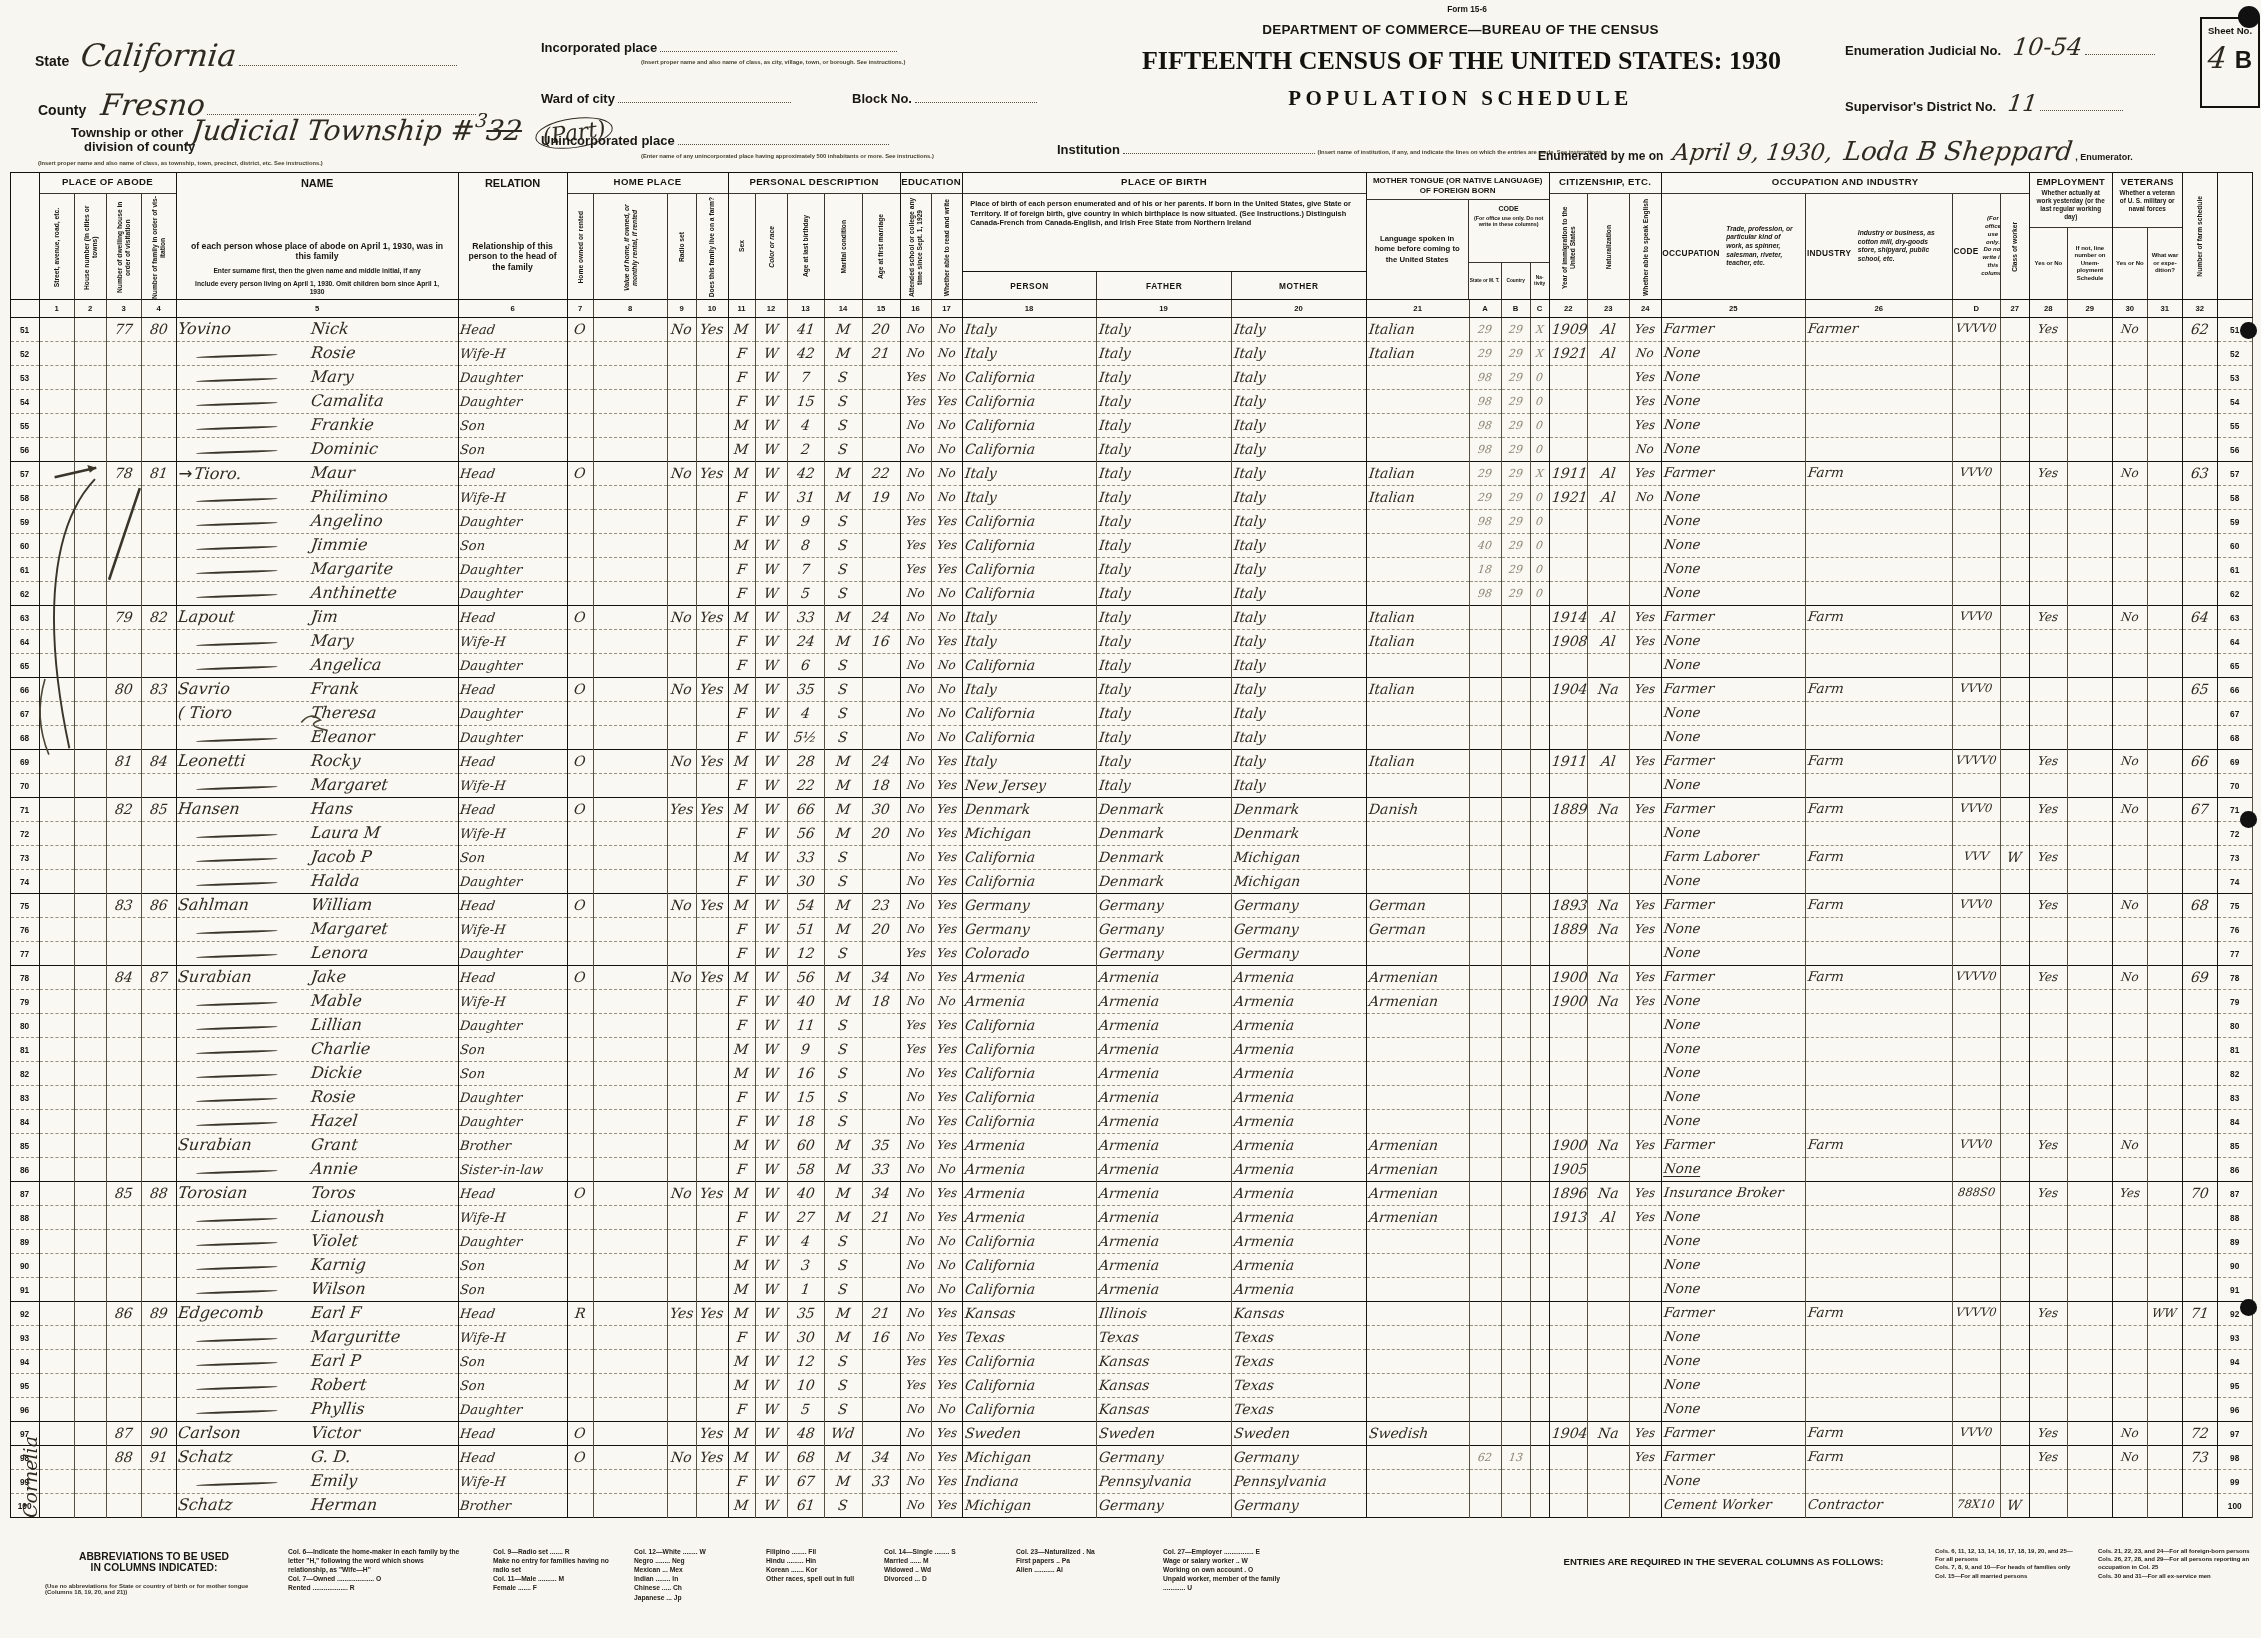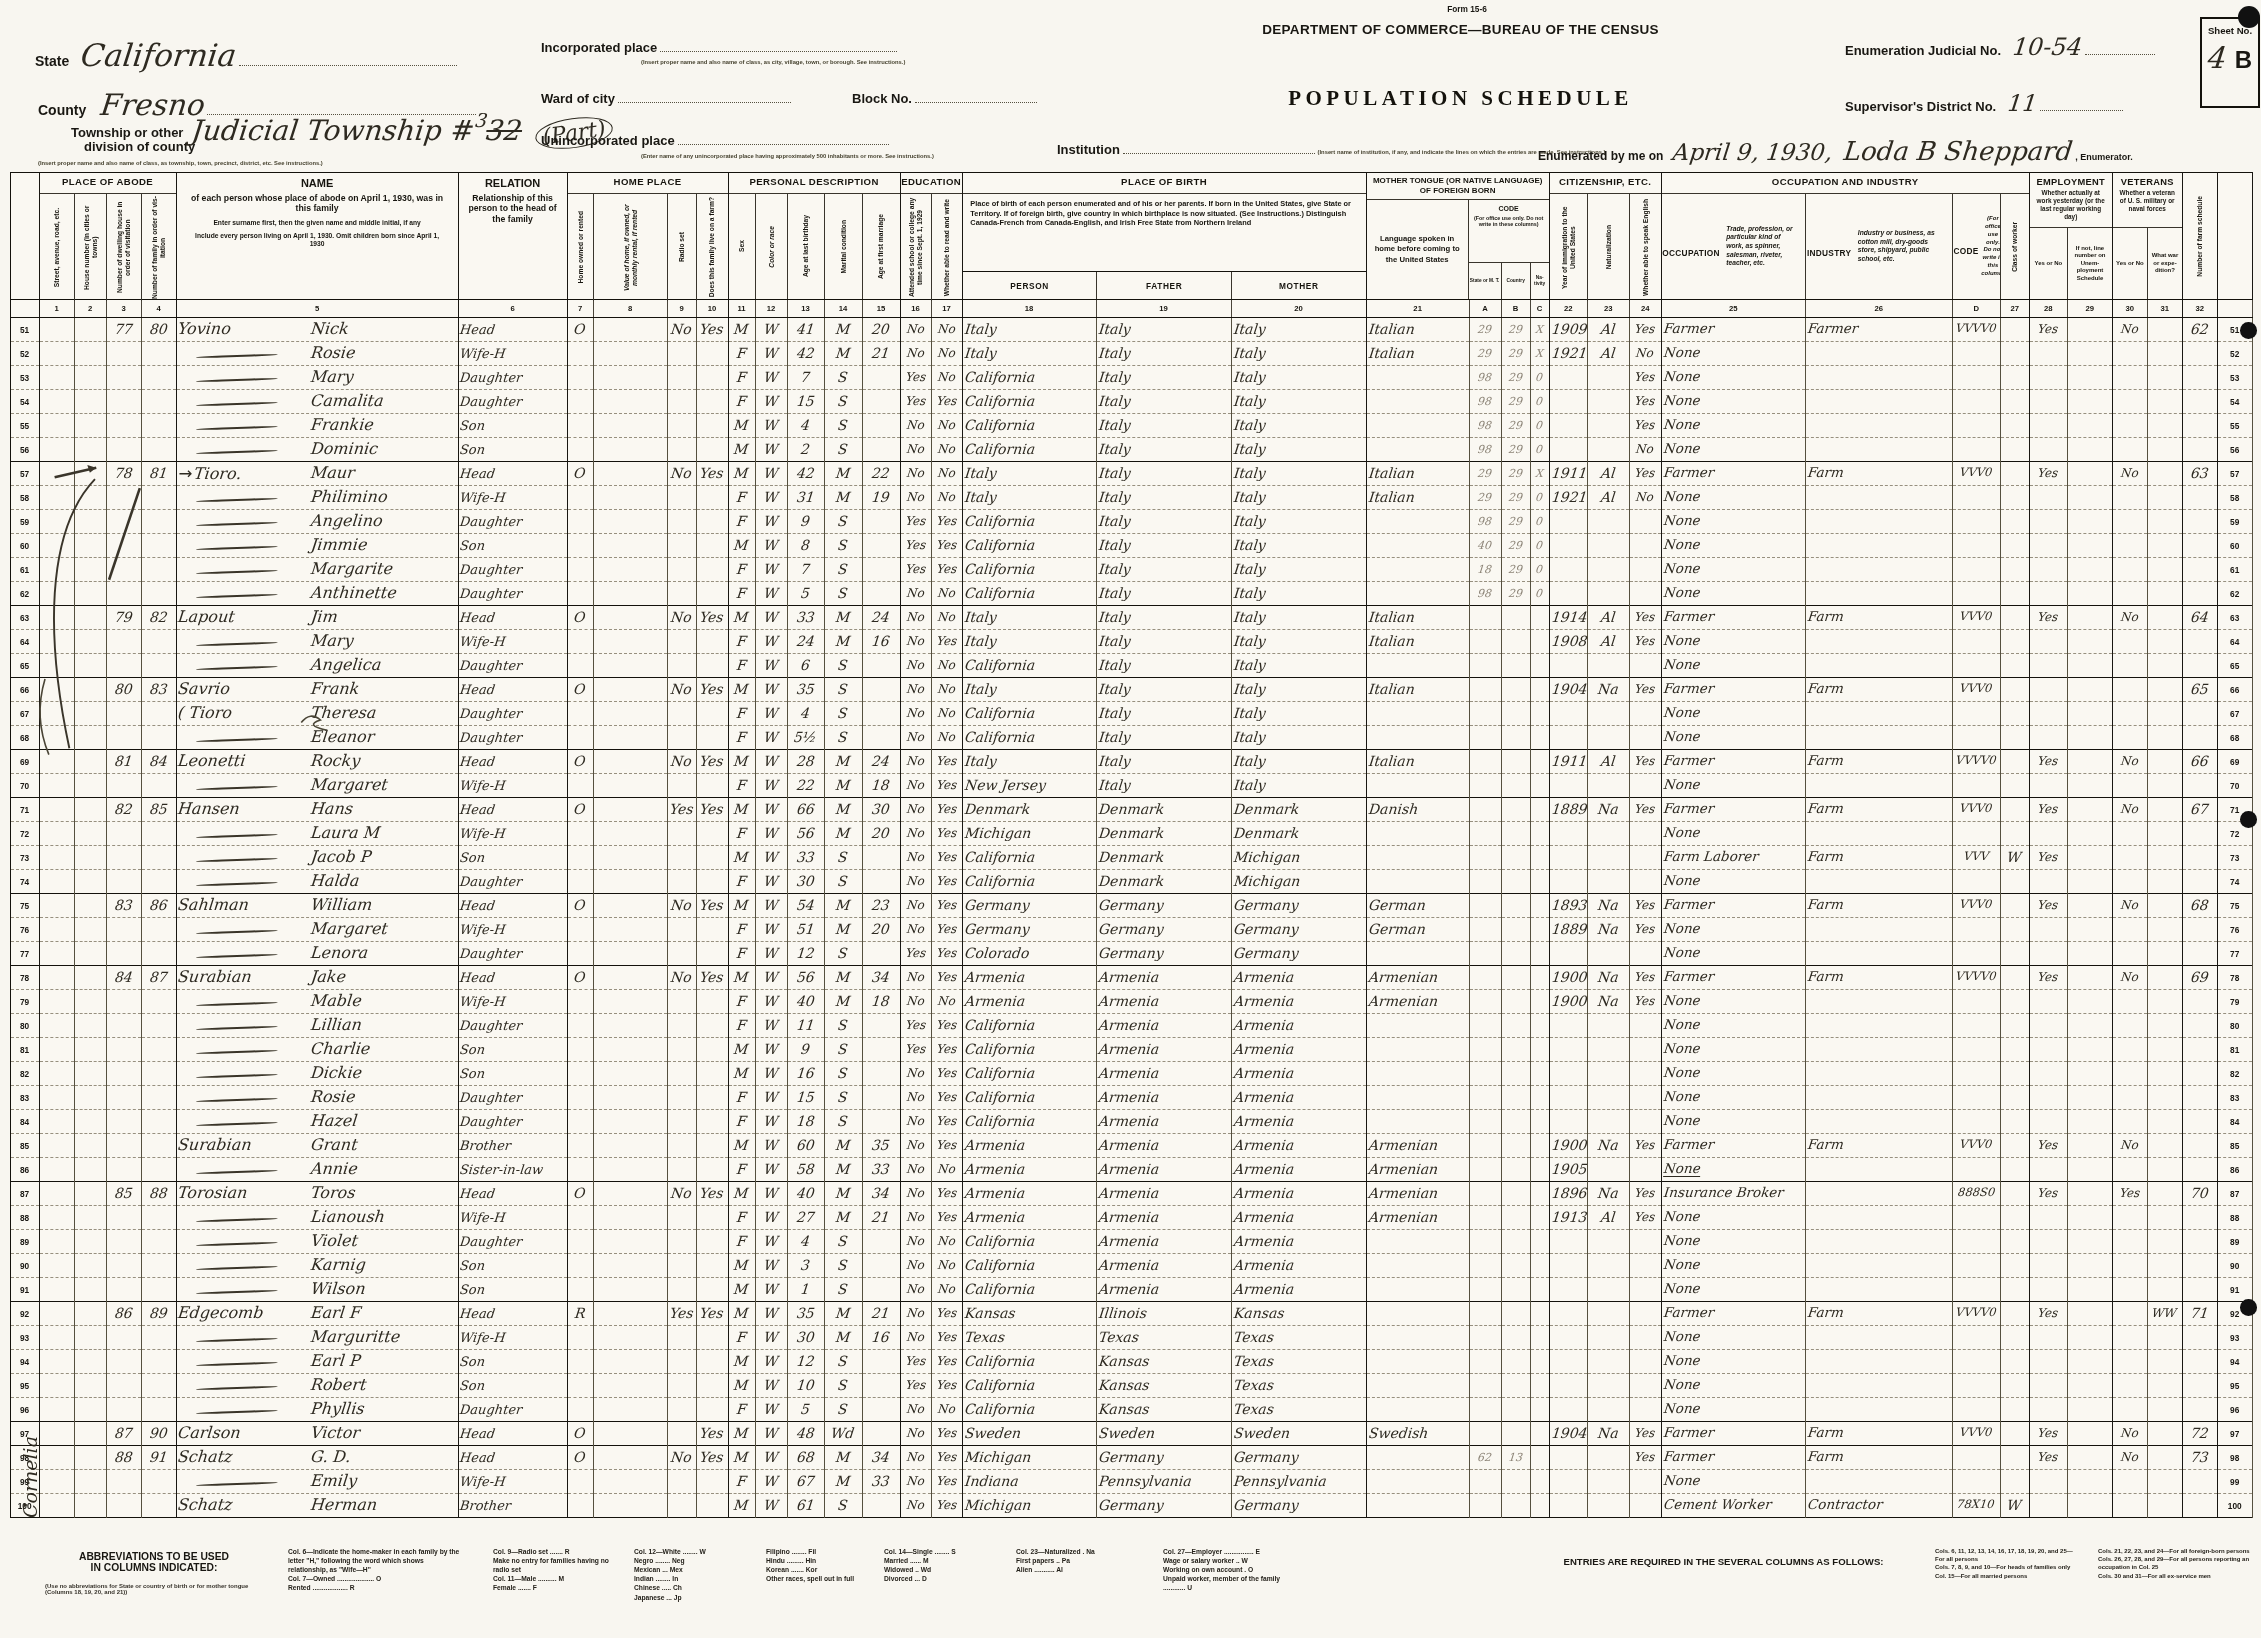--- a/index.html
+++ b/index.html
@@ -29,21 +29,21 @@
   thead th{border-right:1.4px solid #191712;border-bottom:1px solid #14120c;vertical-align:top;padding:0;font-weight:bold;}
   .hrow{height:126px;}
   .grp{display:flex;flex-direction:column;height:126px;box-sizing:border-box;}
   .grp-title{font-size:9.6px;letter-spacing:0.4px;padding-top:3.2px;text-align:center;height:16.7px;flex:none;}
   .grp-sub{display:flex;flex:1;border-top:0.6px solid #39352c;}
   .grp-sub>div{box-sizing:border-box;border-left:0.6px solid #39352c;display:flex;align-items:center;justify-content:center;padding:1.9px 0.6px;overflow:hidden;}
   .grp-sub>div:first-child{border-left:none;}
   .vt{writing-mode:vertical-rl;transform:rotate(180deg);font-size:6.7px;font-weight:bold;line-height:1.12;text-align:center;max-height:103px;}
   .vt.it{font-style:italic;}
   .nh-title{font-size:11px;text-align:center;padding-top:3.8px;}
-  .nh-d1{font-size:8.7px;font-weight:bold;text-align:center;padding:3.8px 9px 0 9px;line-height:1.25;}
+  .nh-d1{font-size:8.7px;font-weight:bold;text-align:center;padding:3.8px 9px 0 9px;line-height:1.25;margin-top:48px;}
   .nh-d2{font-size:6.7px;text-align:center;padding:5.1px 13px 0 13px;line-height:1.2;}
   .nh-d3{font-size:6.7px;text-align:center;padding:4.5px 10.3px 0 10.3px;line-height:1.2;}
   .pobw{display:flex;flex-direction:column;height:126px;box-sizing:border-box;}
   .pob-desc{font-size:7.4px;text-align:left;padding:5.1px 7.7px;line-height:1.3;flex:1;font-weight:bold;}
   .pob-sub{display:flex;border-top:1px solid #14120c;height:27px;flex:none;}
   .pob-sub>div{box-sizing:border-box;border-left:0.6px solid #39352c;display:flex;align-items:center;justify-content:center;font-size:8.3px;letter-spacing:0.6px;}
   .pob-sub>div:first-child{border-left:none;}
   .mt-title{font-size:8px;text-align:center;padding:3.2px 2.6px 1.3px 2.6px;line-height:1.2;height:26px;box-sizing:border-box;flex:none;}
   .mt-body{display:flex;flex:1;border-top:0.6px solid #39352c;}
   .mt-lang{width:103px;box-sizing:border-box;font-size:7.7px;display:flex;align-items:center;justify-content:center;padding:2.6px 5.1px;line-height:1.35;}
@@ -94,20 +94,21 @@
   .vnote{position:absolute;left:19px;top:1307px;height:211px;writing-mode:vertical-rl;transform:rotate(180deg);font-family:"DejaVu Serif",serif;font-style:italic;font-size:19px;color:#2e2a21;}
   .hole{position:absolute;width:16.7px;height:16.7px;border-radius:50%;background:#111;}
 </style>
 </head>
 <body>
 
 <div class="page">
 
   <div class="abs" style="left:1371px;top:3.8px;width:192px;text-align:center;font-size:8.3px;" class2="plbl"><span class="plbl" style="font-size:8.3px;">Form 15-6</span></div>
   <div class="abs" style="left:1089px;top:22px;width:743px;text-align:center;"><span class="plbl" style="font-size:13.5px;letter-spacing:0.3px;">DEPARTMENT OF COMMERCE—BUREAU OF THE CENSUS</span></div>
+  <div class="abs title-serif" style="left:1000px;top:46px;width:923px;text-align:center;font-size:26px;">FIFTEENTH CENSUS OF THE UNITED STATES: 1930</div>
   <div class="abs title-serif" style="left:1089px;top:86px;width:743px;text-align:center;font-size:21px;letter-spacing:4.5px;">POPULATION SCHEDULE</div>
 
   <div class="abs" style="left:35px;top:37px;">
     <span class="plbl" style="font-size:14px;">State</span>
     <span class="hw" style="font-size:31px;margin-left:9px;">California</span>
     <span class="dl" style="width:218px;"></span>
   </div>
   <div class="abs" style="left:38px;top:88px;">
     <span class="plbl" style="font-size:14px;">County</span>
     <span class="hw" style="font-size:29.5px;margin-left:11.5px;">Fresno</span>

